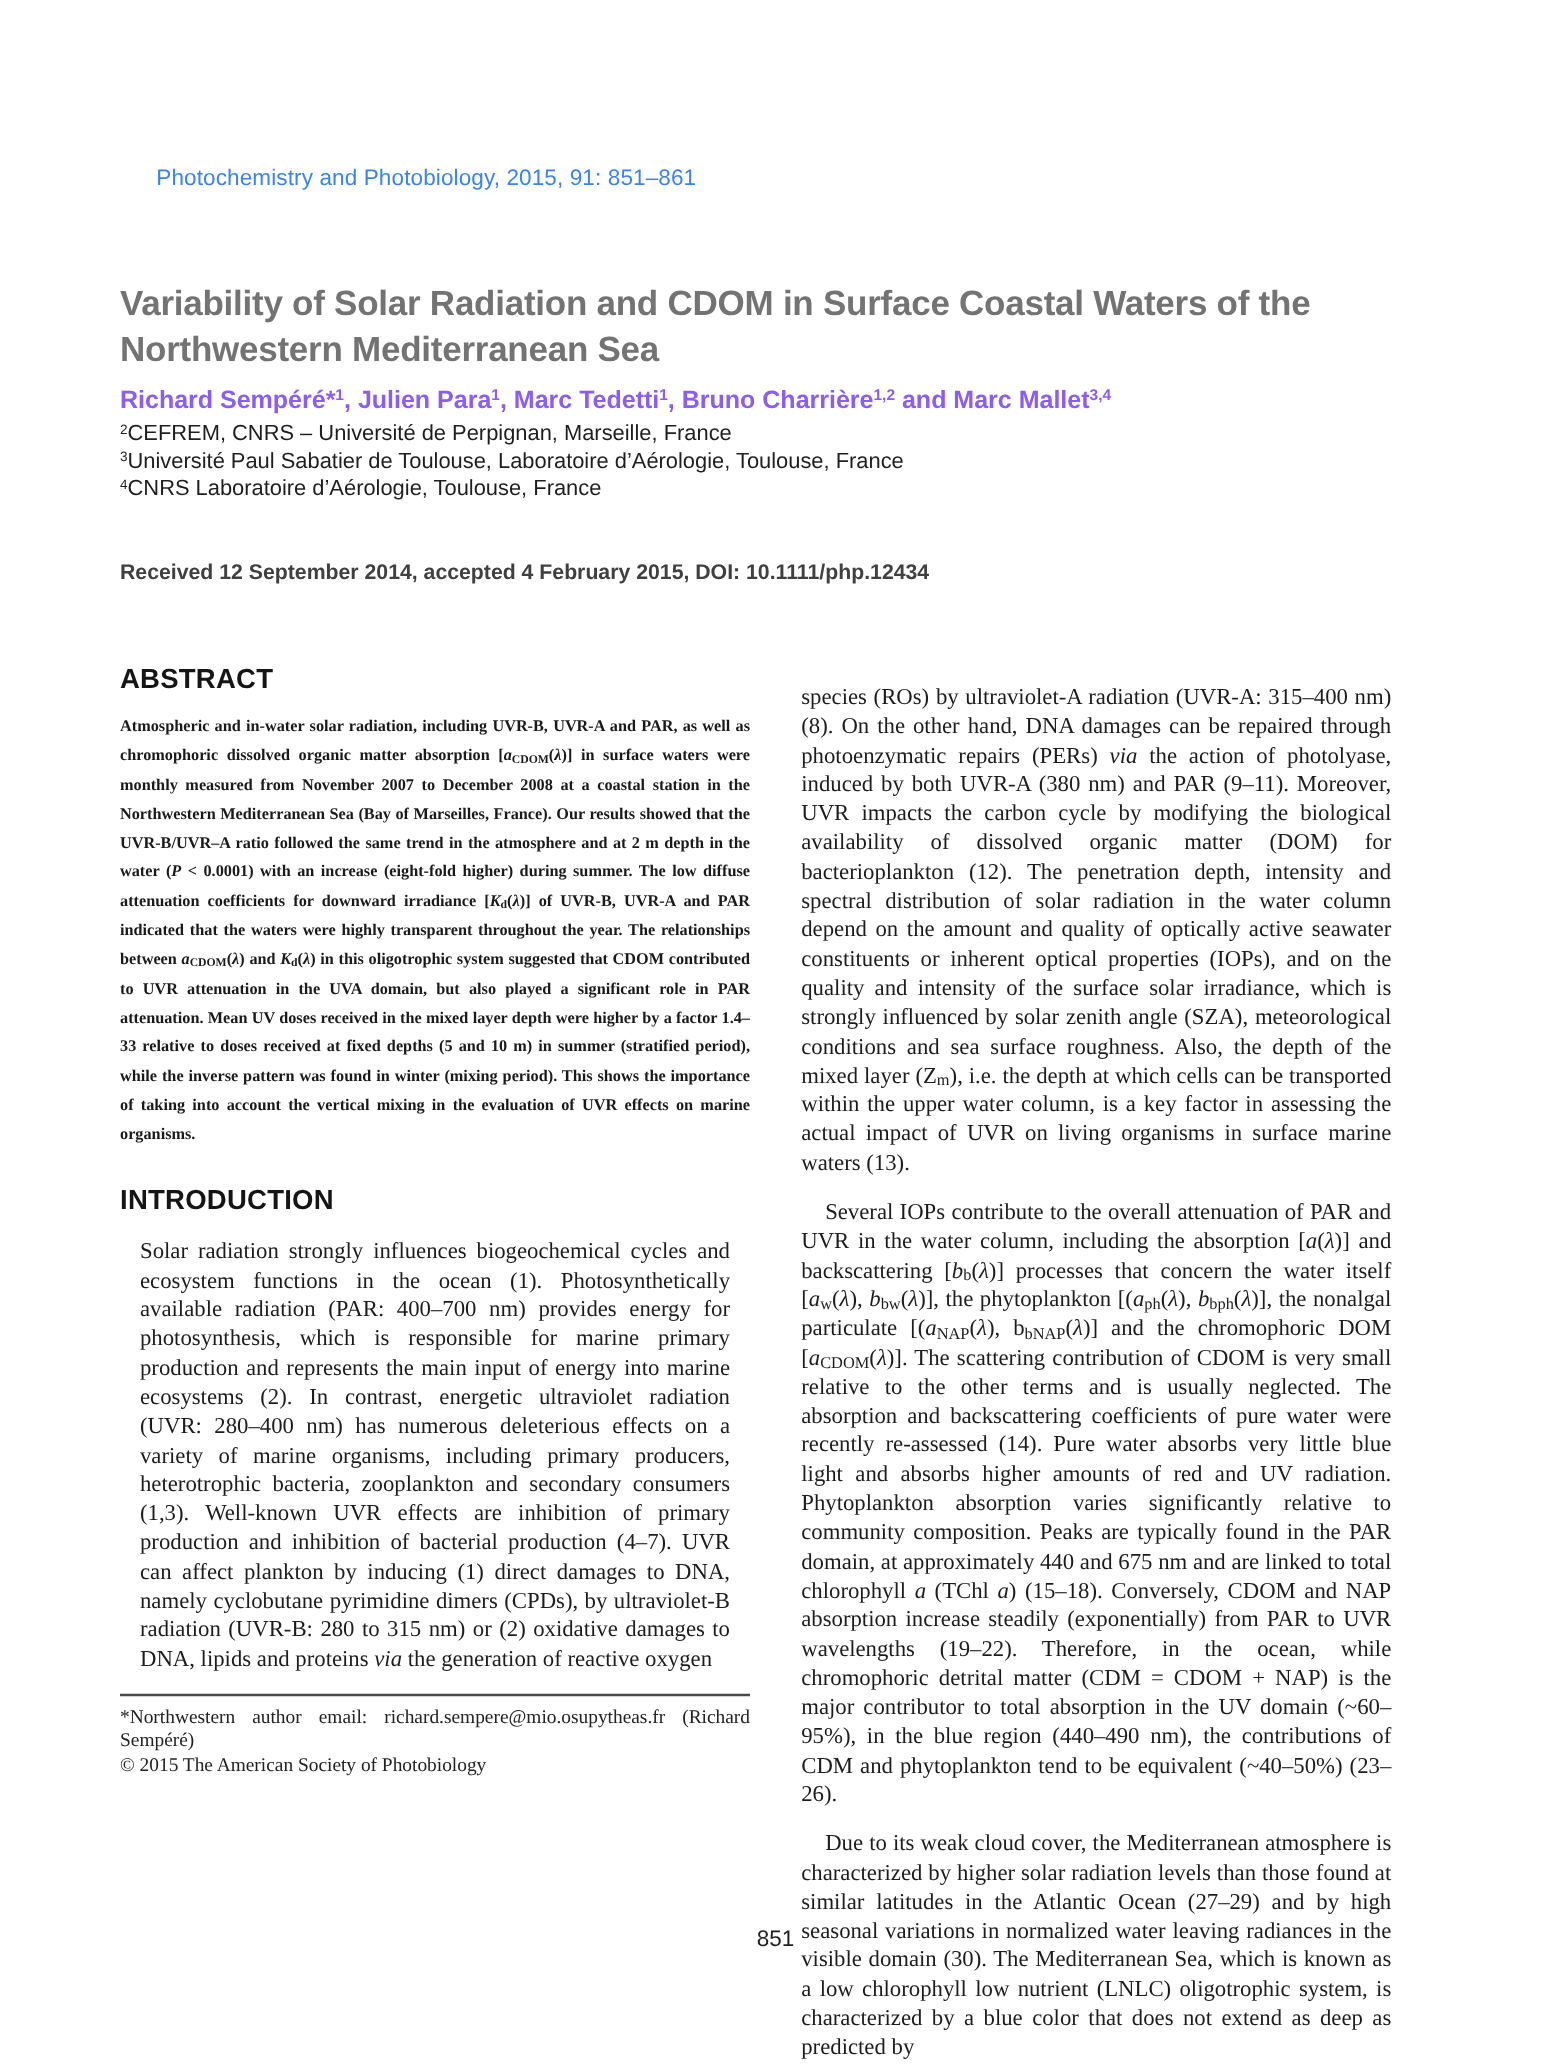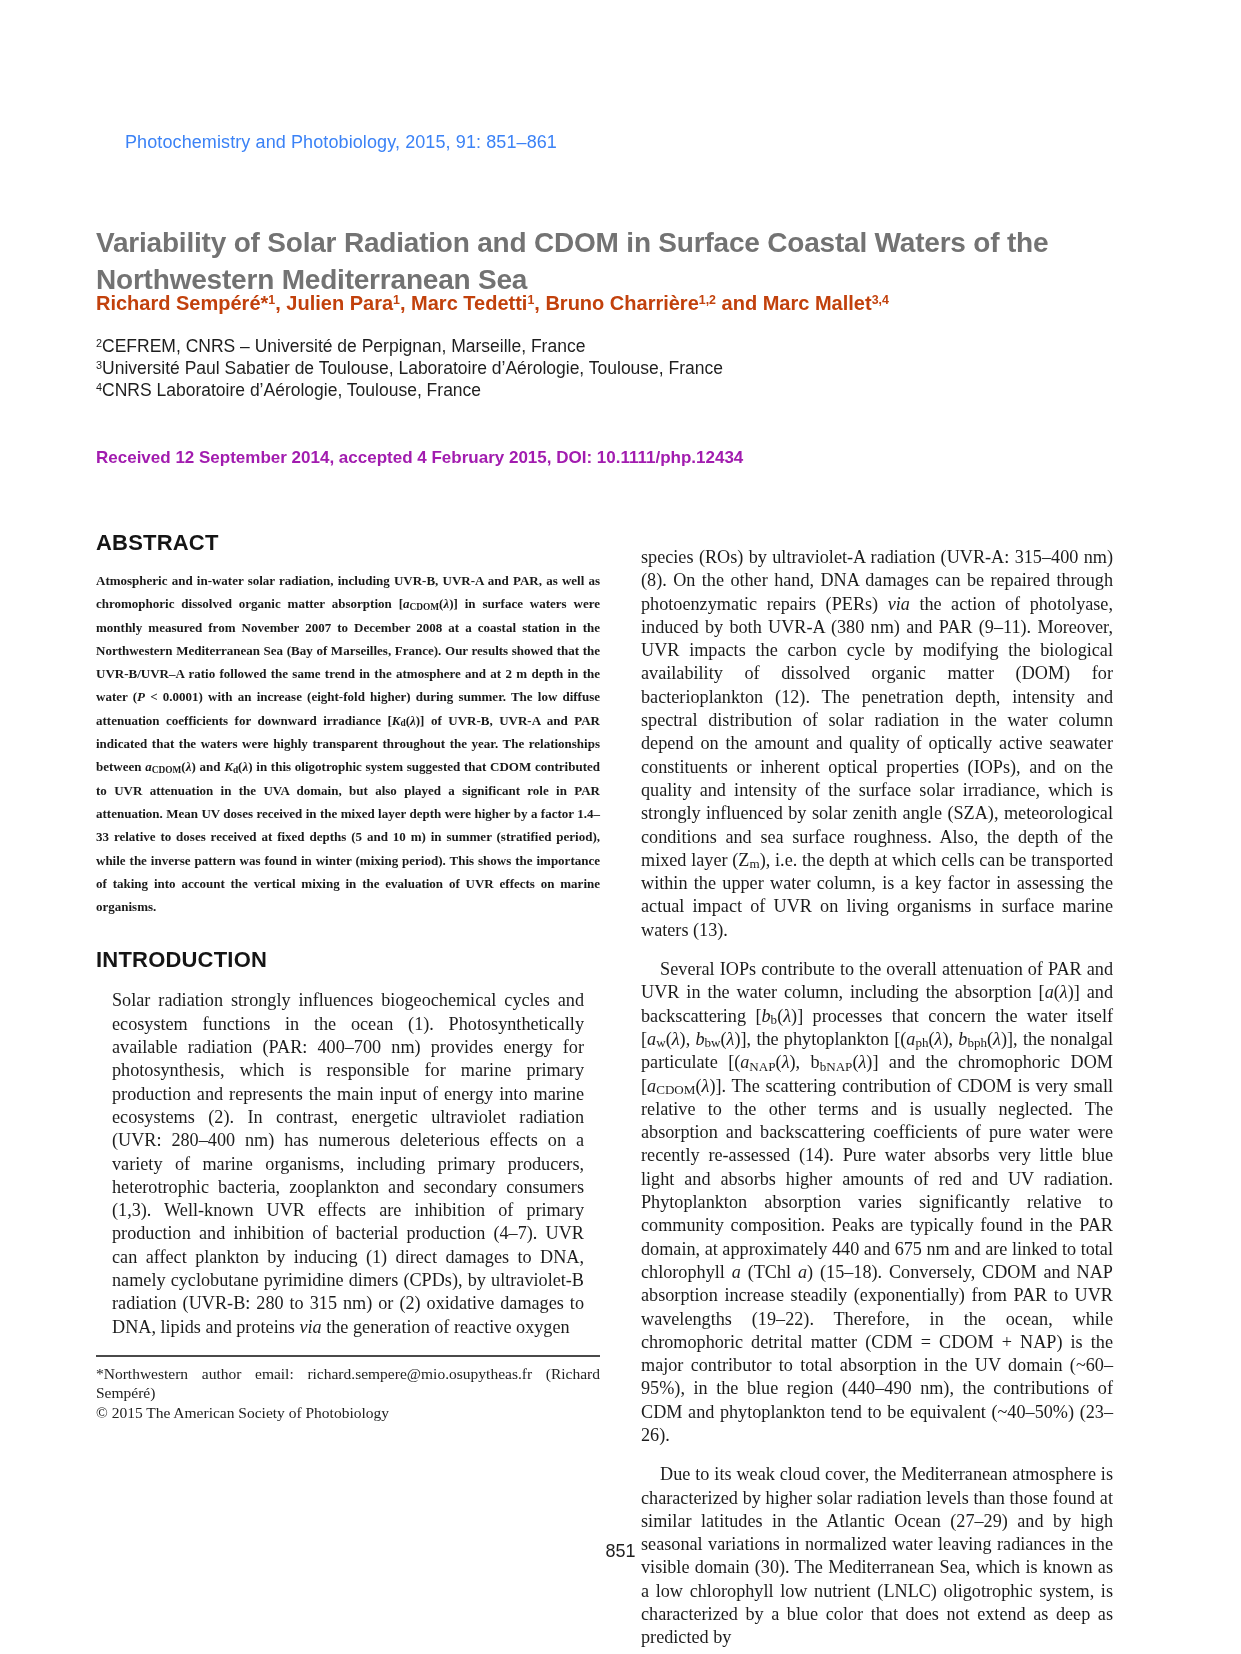--- a/index.html
+++ b/index.html
@@ -31,45 +31,45 @@
     font-family: "Liberation Sans", sans-serif;
     font-weight: 700;
     font-size: 28px;
     line-height: 36.5px;
     letter-spacing: -0.2px;
     color: #737373;
   }
   .authors {
     position: absolute;
     left: 96px;
-    top: 292px;
+    top: 309px;
     width: 1100px;
     font-family: "Liberation Sans", sans-serif;
     font-weight: 700;
     font-size: 20px;
-    color: #c2410c;
+    color: #8b5cf6;
   }
   .affiliations {
     position: absolute;
     left: 96px;
     top: 336px;
     width: 950px;
     font-family: "Liberation Sans", sans-serif;
     font-size: 17.5px;
     line-height: 21.8px;
     color: #1e1e1e;
   }
   .received {
     position: absolute;
     left: 96px;
     top: 448px;
     font-family: "Liberation Sans", sans-serif;
     font-weight: 700;
     font-size: 17px;
-    color: #a21caf;
+    color: #404040;
   }
   .columns {
     position: absolute;
     left: 96px;
     top: 530px;
     width: 1033px;
     display: flex;
     gap: 25px;
     justify-content: center;
   }

